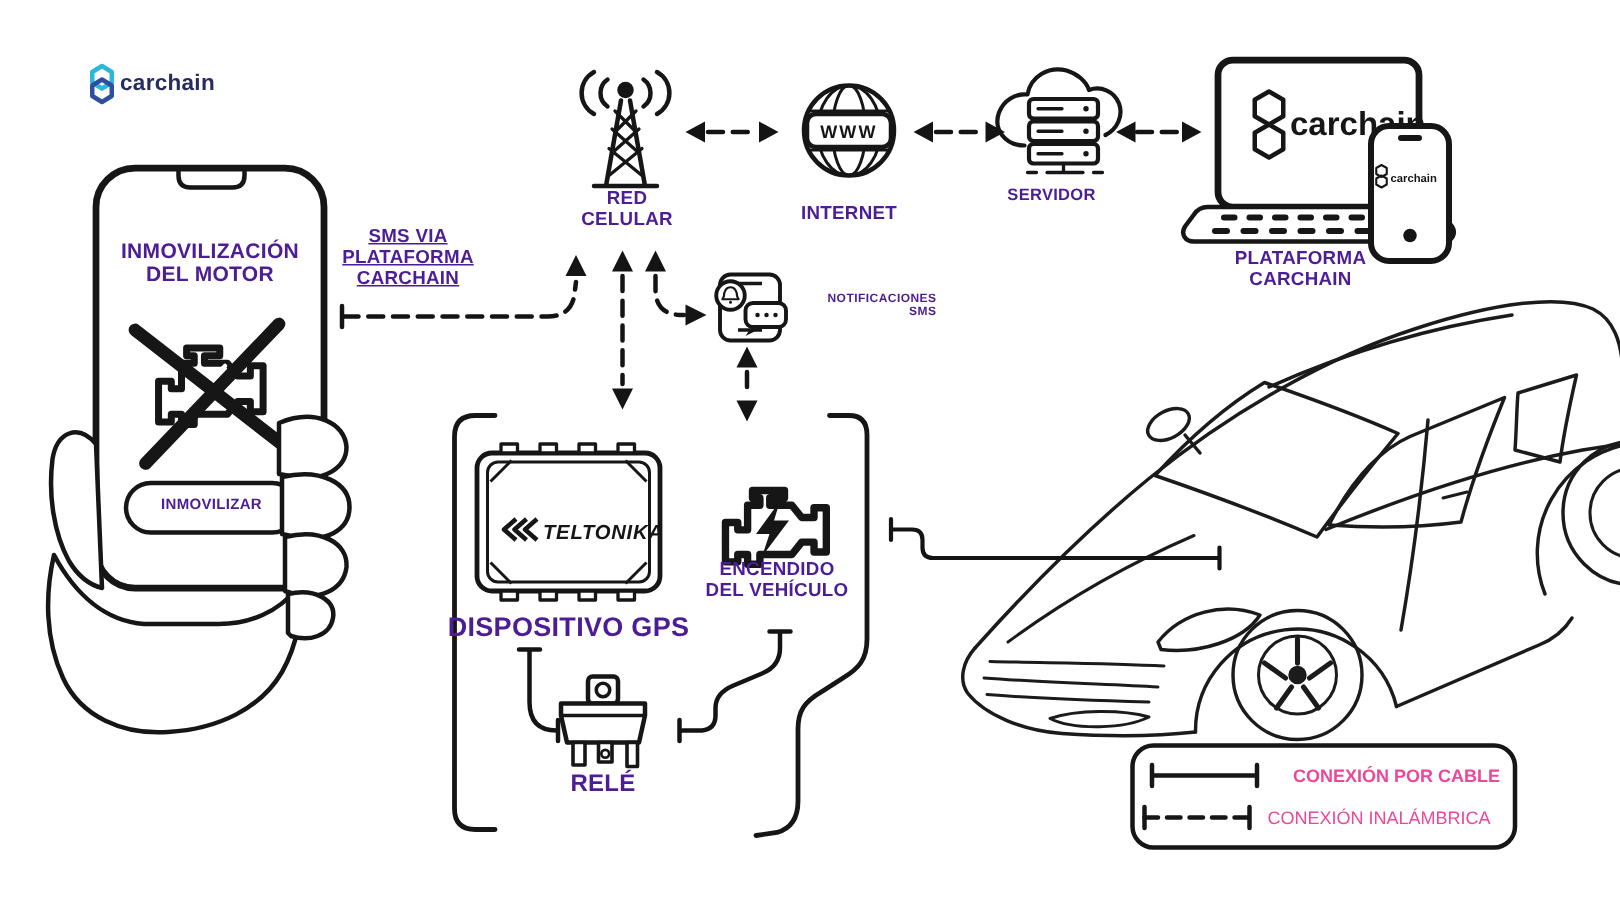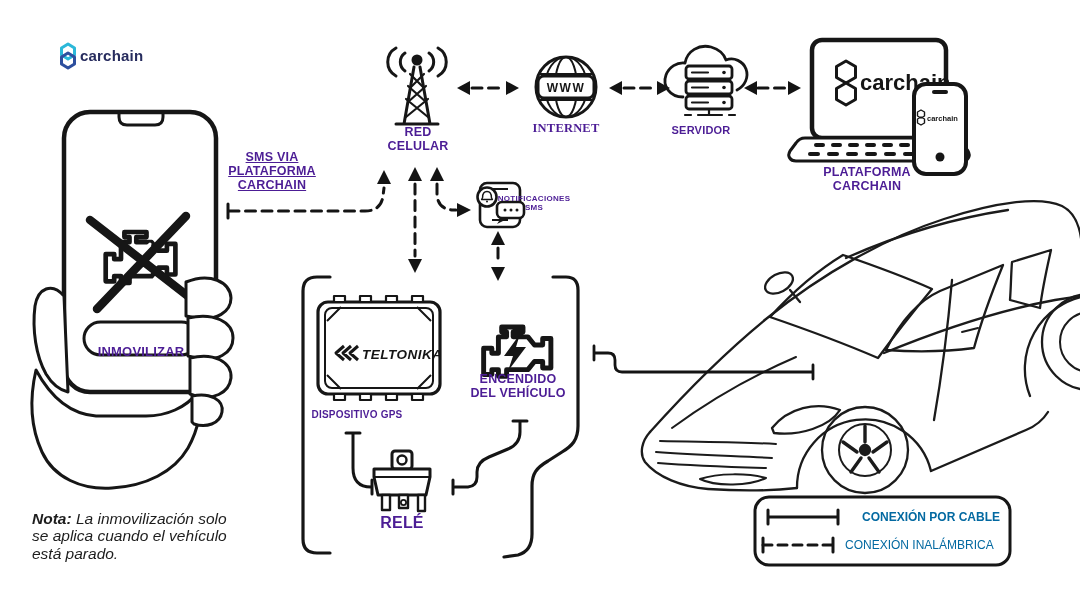--- a/index.html
+++ b/index.html
@@ -1,21 +1,21 @@
 <!DOCTYPE html>
 <html><head>
 <meta charset="utf-8">
 <style>
   html,body{margin:0;padding:0;background:#fff;}
   .canvas{position:relative;width:1080px;height:607px;background:#ffffff;overflow:hidden;
           font-family:"Liberation Sans",sans-serif;}
   .art{position:absolute;left:0;top:0;}
   .lbl{position:absolute;font-family:"Liberation Sans",sans-serif;font-weight:bold;color:#4c1d95;
        text-align:center;transform:translateX(-50%);white-space:pre-line;line-height:1.1;letter-spacing:.2px;}
-  .lbl-left{position:absolute;font-family:"Liberation Sans",sans-serif;color:#0369a1;text-align:left;
+  .lbl-left{position:absolute;font-family:"Liberation Sans",sans-serif;color:#ec4899;text-align:left;
        white-space:pre-line;line-height:1.14;}
   .note{font-style:italic;font-size:15.5px;color:#1d1d1d;}
   .note b{font-weight:bold;font-style:italic;}
   .brand{font-weight:bold;letter-spacing:.2px;}
   .svgtxt{font-family:"Liberation Sans",sans-serif;font-weight:bold;fill:#161616;}
   .svgit{font-style:italic;}
 </style>
 </head>
 <body>
 
@@ -237,41 +237,40 @@
   </g>
 
   <g stroke-linejoin="round">
     <path d="M68 44 L74.5 48 L74.5 55 L68 59 L61.5 55 L61.5 48 Z" fill="none" stroke="#2bb8d9" stroke-width="3"></path>
     <path d="M68 53 L74.5 57 L74.5 64 L68 68 L61.5 64 L61.5 57 Z" fill="none" stroke="#2d4f9e" stroke-width="3"></path>
   </g>
 </svg>
 
 <div class="lbl-left brand" style="left:80px;top:47px;font-size:15px;color:#272c5e;">carchain</div>
 
-<div class="lbl" style="left:141px;top:345px;font-size:13px;">INMOVILIZAR</div>
+<div class="lbl" style="left:140px;top:160px;font-size:14px;">INMOVILIZACIÓN
+DEL MOTOR</div>
+<div class="lbl" style="left:141px;top:331px;font-size:10px;">INMOVILIZAR</div>
 
 <div class="lbl" style="left:272px;top:151px;font-size:12.5px;text-decoration:underline;">SMS VIA
 PLATAFORMA
 CARCHAIN</div>
 
 <div class="lbl" style="left:418px;top:126px;font-size:12.5px;">RED
 CELULAR</div>
-<div class="lbl" style="left:566px;top:122px;font-size:12.5px;font-family:Liberation Serif, serif;">INTERNET</div>
+<div class="lbl" style="left:566px;top:136px;font-size:12.5px;">INTERNET</div>
 <div class="lbl" style="left:701px;top:124px;font-size:11px;">SERVIDOR</div>
 <div class="lbl" style="left:867px;top:166px;font-size:12.5px;">PLATAFORMA
 CARCHAIN</div>
 
-<div class="lbl" style="left:534px;top:195px;font-size:8px;letter-spacing:.3px;">NOTIFICACIONES
+<div class="lbl" style="left:588px;top:195px;font-size:8px;letter-spacing:.3px;text-align:right;">NOTIFICACIONES
 SMS</div>
 
-<div class="lbl" style="left:357px;top:409px;font-size:10px;">DISPOSITIVO GPS</div>
+<div class="lbl" style="left:379px;top:409px;font-size:18px;">DISPOSITIVO GPS</div>
 <div class="lbl" style="left:518px;top:373px;font-size:12.5px;">ENCENDIDO
 DEL VEHÍCULO</div>
 <div class="lbl" style="left:402px;top:514px;font-size:16px;">RELÉ</div>
 
-<div class="lbl-left note" style="left:32px;top:492px;width:195px;">
-  <b>Nota:</b><span> La inmovilización solo se aplica cuando el vehículo está parado.</span>
-</div>
 
 <div class="lbl-left" style="left:862px;top:511px;font-size:12px;font-weight:bold;">CONEXIÓN POR CABLE</div>
 <div class="lbl-left" style="left:845px;top:539px;font-size:12px;font-weight:normal;">CONEXIÓN INALÁMBRICA</div>
 
 </div>
 
 </body></html>

